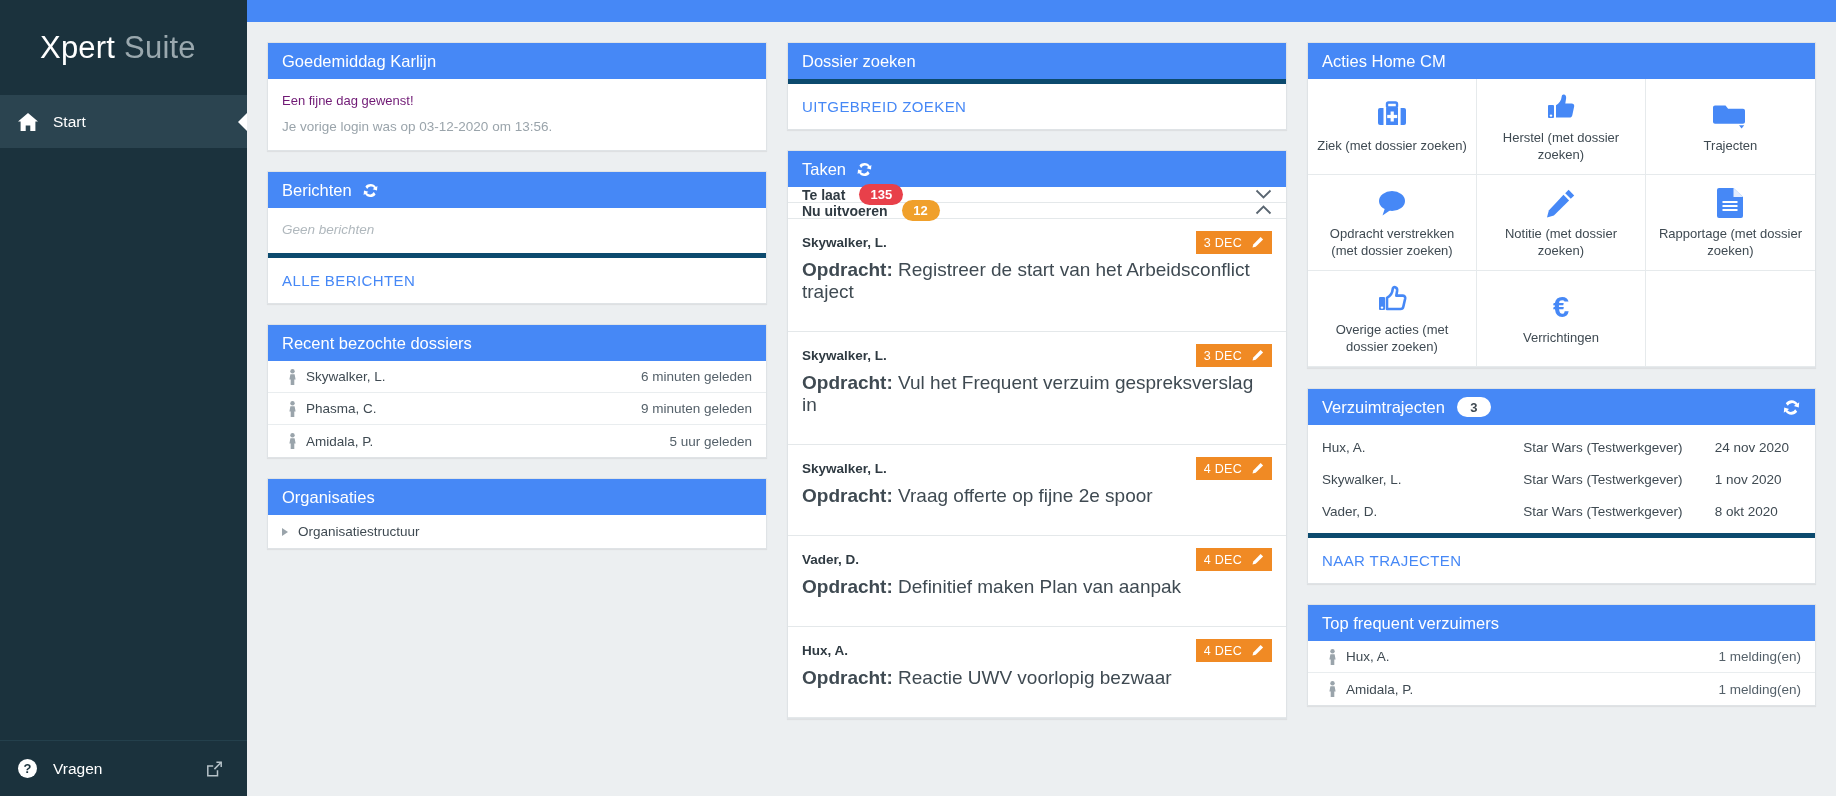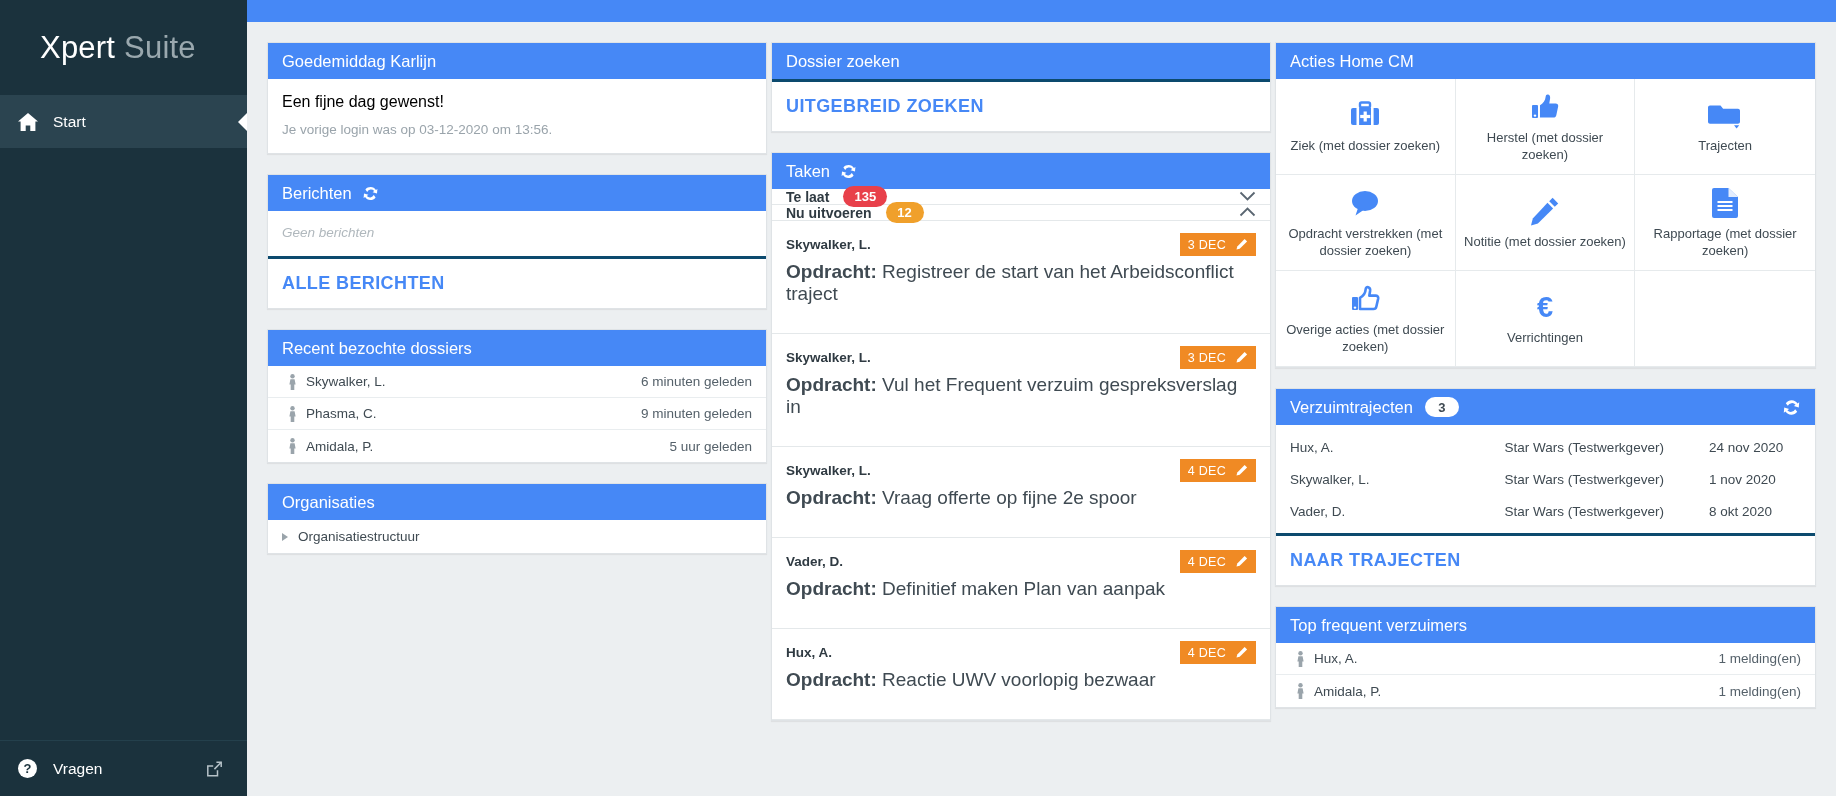--- a/index.html
+++ b/index.html
@@ -50,21 +50,21 @@
 
   
   .topbar {
     position: absolute; left: 247px; top: 0; right: 0; height: 22px;
     background: #4688f6;
   }
 
   
   .content {
     position: absolute; left: 247px; top: 22px; right: 0; bottom: 0;
-    display: flex; gap: 4px; padding: 20px 20px 0 20px;
+    display: flex; gap: 20px; padding: 20px 20px 0 20px;
     align-items: flex-start; overflow: hidden;
   }
   .col { display: flex; flex-direction: column; gap: 20px; }
   .col-1 { width: 500px; flex: none; }
   .col-2 { width: 500px; flex: none; }
   .col-3 { flex: 1 1 auto; }
 
   
   .panel {
     background: #ffffff; border: 1px solid #dfe3e6;
@@ -73,27 +73,27 @@
   .panel-head {
     background: #4688f6; color: #ffffff; height: 36px;
     display: flex; align-items: center; padding: 0 14px;
     font-size: 16.5px; font-weight: 400;
   }
   .panel-head .ph-title { white-space: nowrap; }
   .panel-head .ph-icon { margin-left: 10px; display: flex; align-items: center; }
   .panel-head .ph-right { margin-left: auto; display: flex; align-items: center; }
   .panel-body { padding: 14px 14px 16px 14px; }
 
-  .txt-dark { color: #000000; font-size: 16px; }
+  .txt-dark { color: #701a75; font-size: 13px; }
   .txt-mid  { color: #9aa4ab; font-size: 13.5px; }
   .muted-italic { color: #b0b8bd; font-size: 13.5px; font-style: italic; }
 
   .link-row {
-    border-top: 3px solid #0c4a6e; padding: 14px;
-    color: #4688f6; font-size: 18px; font-weight: 700; letter-spacing: .4px;
+    border-top: 5px solid #0c4a6e; padding: 14px;
+    color: #4688f6; font-size: 15px; font-weight: 400; letter-spacing: .4px;
   }
 
   
   .lrow {
     display: flex; align-items: center; height: 32px;
     padding: 0 14px; border-bottom: 1px solid #e9edef;
     font-size: 13.5px; color: #3f4a52;
   }
   .lrow:last-child { border-bottom: none; }
   .lrow .pico { width: 20px; display: flex; justify-content: center; }

